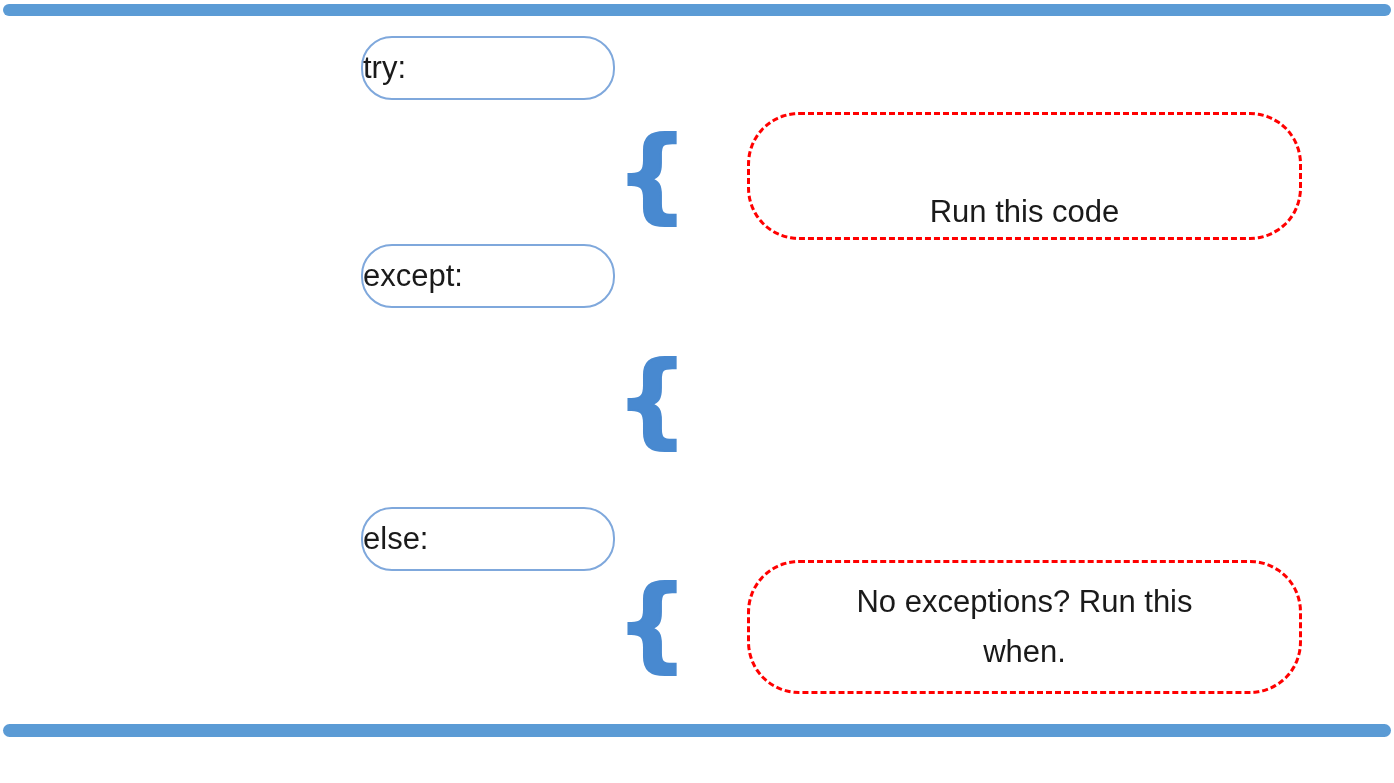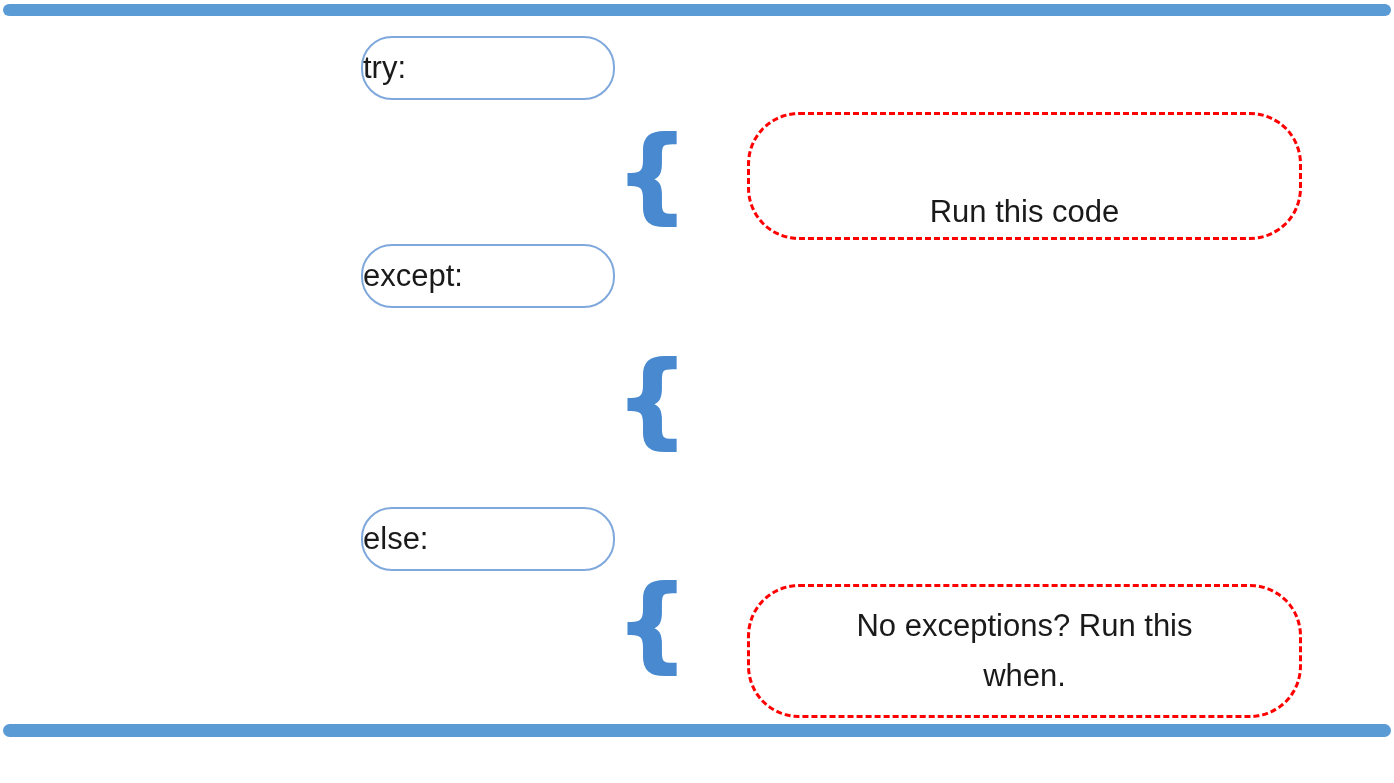--- a/index.html
+++ b/index.html
@@ -72,21 +72,21 @@
     flex-direction: column;
     align-items: center;
     justify-content: center;
     text-align: center;
     font-size: 31px;
     line-height: 1.6;
     color: var(--text, #1A1A1A);
   }
   .redbox.row0 { top: 112px; height: 122px; justify-content: flex-end; }
   .redbox.row1 { top: 337px; height: 126px; }
-  .redbox.row2 { top: 584px; height: 128px; text-align: right; }
+  .redbox.row2 { top: 560px; height: 128px; text-align: right; }
 </style>
 </head>
 <body>
 
 <div class="canvas">
 
   <div class="hline top"></div>
 
   <div class="pill row0">
     <span>try:</span>

